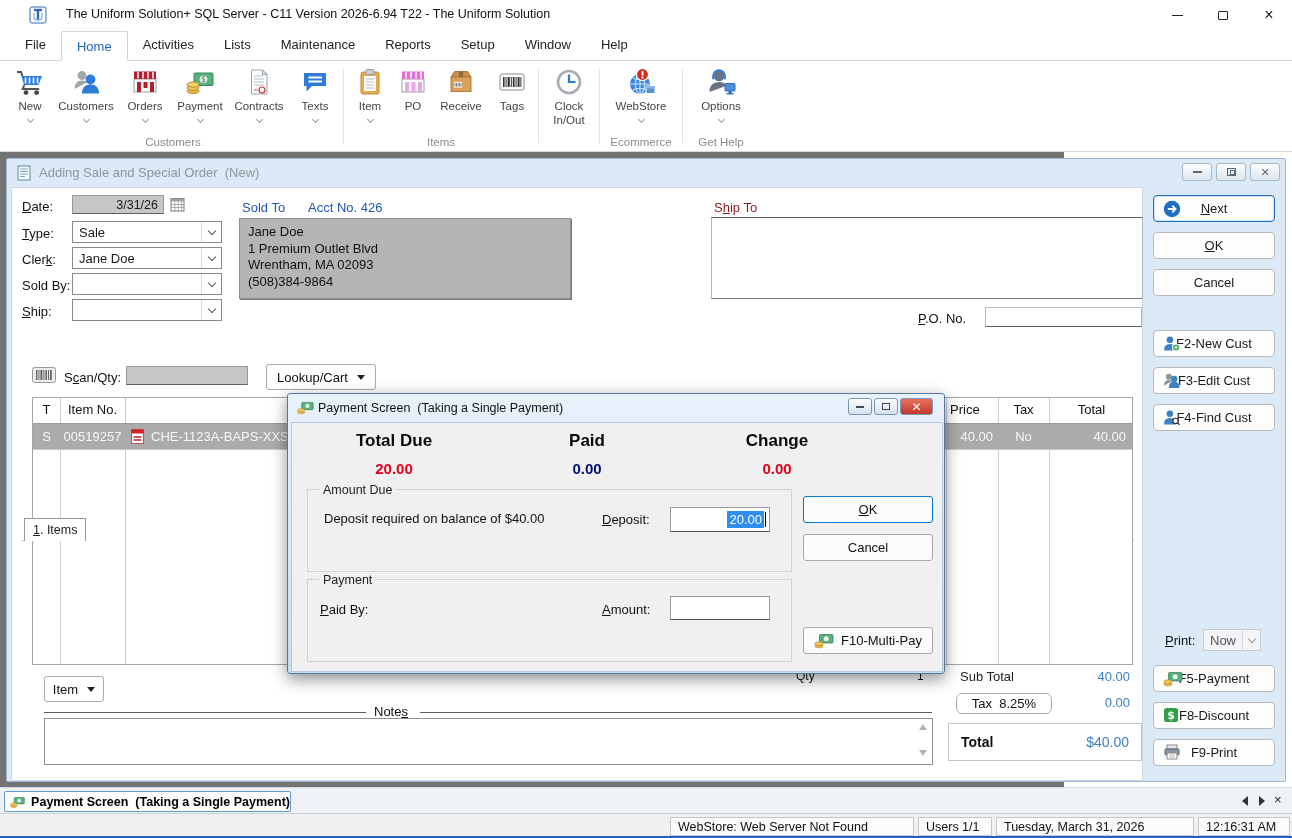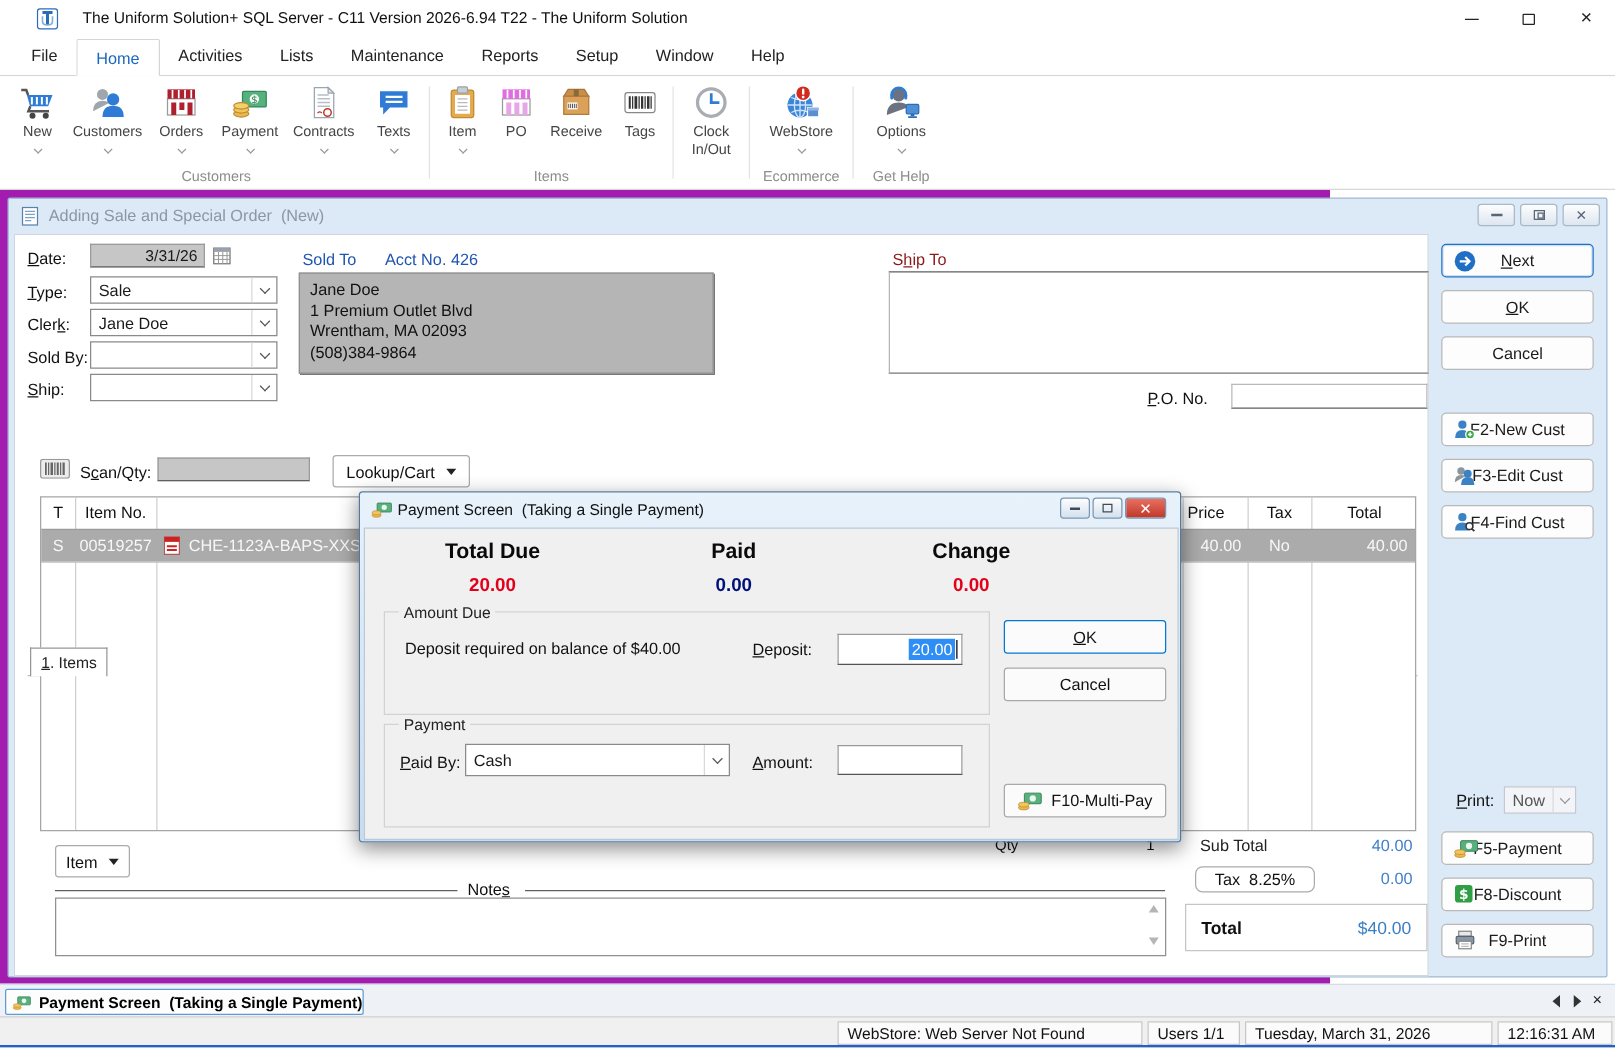--- a/index.html
+++ b/index.html
@@ -25,21 +25,21 @@
   .ribbon{position:absolute;left:0;top:61px;width:1292px;height:91px;background:#fff;border-bottom:1px solid #d8d8d8;display:flex;align-items:stretch;padding:2px 4px 0 6px;}
   .rgroup{display:flex;flex-direction:column;}
   .rbuttons{display:flex;flex:1;align-items:flex-start;}
   .rbtn{display:flex;flex-direction:column;align-items:center;padding-top:3px;}
   .rbtn .rlab{font-size:11.5px;color:#444;margin-top:2px;text-align:center;line-height:1.2;}
   .rchev{width:5px;height:5px;border-right:1.4px solid #999;border-bottom:1.4px solid #999;transform:rotate(45deg);margin-top:3px;}
   .rgroup-label{text-align:center;font-size:11.5px;color:#8c8c8c;padding:0 2px 3px;}
   .rsep{width:1px;background:#e3e3e3;margin:6px 3px 8px;}
 
   
-  .mdi{position:absolute;left:0;top:152px;width:1064px;height:635px;background:#a21caf;}
+  .mdi{position:absolute;left:0;top:152px;width:1064px;height:635px;background:#737373;}
   .childwin{position:absolute;left:6px;top:6px;width:1280px;height:624px;background:#dce9f7;border:1px solid #9fb8d2;border-radius:2px;}
   .child-title{position:absolute;left:0;top:0;width:100%;height:27px;display:flex;align-items:center;}
   .child-title .ct-text{margin-left:8px;color:#8d96a1;font-size:13px;white-space:pre;}
   .cbtn{position:absolute;top:4px;width:30px;height:18px;background:linear-gradient(#fdfdfd,#dde6f0);border:1px solid #a9b9ca;border-radius:3px;display:flex;align-items:center;justify-content:center;color:#5a6675;font-size:11px;}
   .cbtn .dash{width:9px;height:2px;background:#5a6675;}
   .cbtn .rest{width:9px;height:8px;border:1px solid #5a6675;position:relative;}
   .cbtn .rest:after{content:"";position:absolute;left:2px;top:1px;width:3px;height:3px;border:1px solid #5a6675;}
 
   .form{position:absolute;left:4px;top:28px;width:1132px;height:594px;background:#fff;border:1px solid #cdd6e2;}
   .lbl{position:absolute;font-size:13px;color:#111;}
@@ -603,26 +603,20 @@
         <div class="dbtn okblue" style="left:511px;top:73px">
             <span><u>O</u>K</span>
           </div>
         <div class="dbtn" style="left:511px;top:111px">
             <span>Cancel</span>
           </div>
 
         <div class="grp" style="left:15px;top:156px;width:485px;height:83px"></div>
         <span class="grp-leg" style="left:27px;top:150px">Payment</span>
         <span class="lbl" style="left:28px;top:179px"><u>P</u>aid By:</span>
-        <div class="combo" style="left:80px;top:172px;width:212px;height:26px">
-            <span class="cval">Cash</span>
-            <span class="carr">
-              <span class="chev"></span>
-            </span>
-          </div>
         <span class="lbl" style="left:310px;top:179px"><u>A</u>mount:</span>
         <div class="dinp" style="left:378px;top:173px;width:100px;height:24px">
             <span></span>
           </div>
 
         <div class="dbtn" style="left:511px;top:204px">
           <svg width="20" height="17" viewBox="0 0 20 16">
               <rect x="5.5" y="2" width="13.5" height="8.5" rx="1" fill="#58b07c" stroke="#2f7a4f" stroke-width=".7"></rect>
               <circle cx="12.2" cy="6.2" r="2.5" fill="#eaf6ee"></circle>
               <ellipse cx="5" cy="13.5" rx="4.2" ry="1.9" fill="#e9b94f" stroke="#c08a2d" stroke-width=".6"></ellipse>

